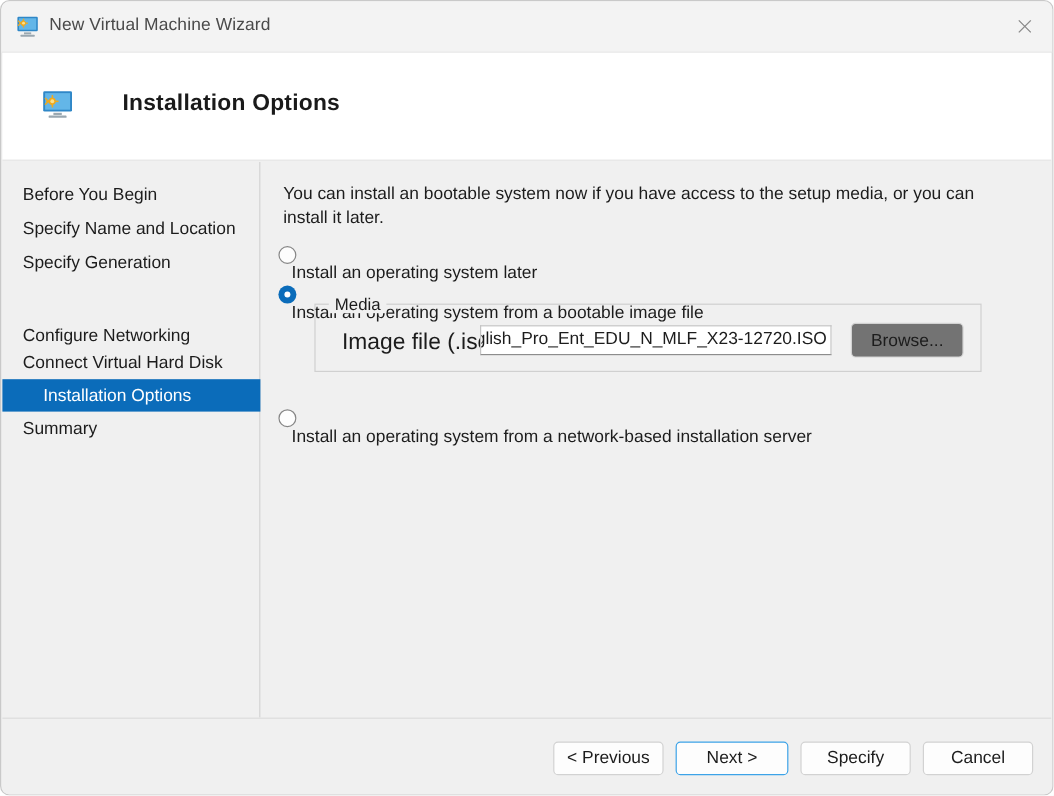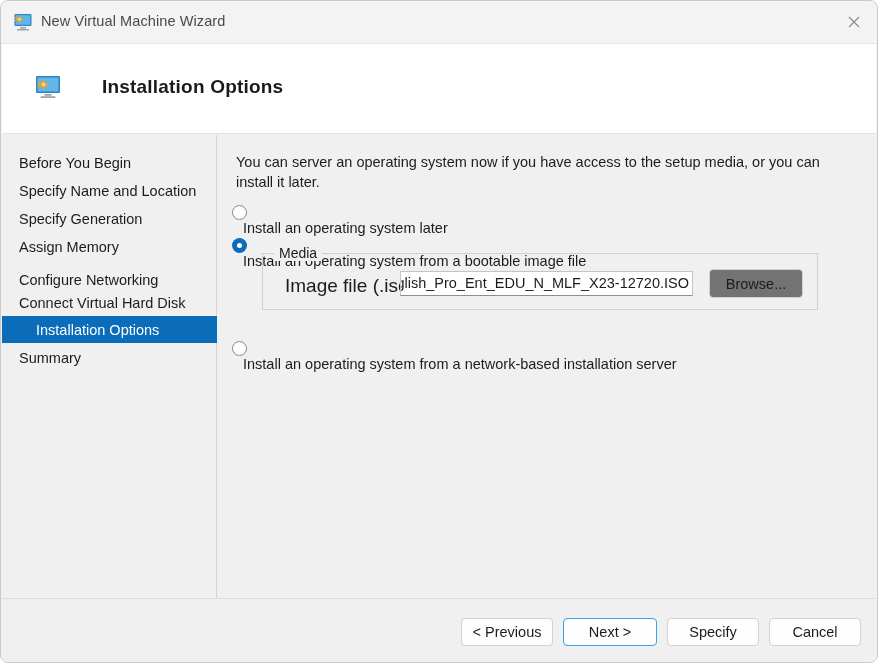--- a/index.html
+++ b/index.html
@@ -324,40 +324,37 @@
     <div class="sidebar">
       <div class="nav-item" style="top:14px;">
         <span class="nav-label">Before You Begin</span>
       </div>
       <div class="nav-item" style="top:42px;">
         <span class="nav-label">Specify Name and Location</span>
       </div>
       <div class="nav-item" style="top:70px;">
         <span class="nav-label">Specify Generation</span>
       </div>
-      <div class="nav-item" style="top:98px;">
-        <span class="nav-label">Assign Memory</span>
-      </div>
       <div class="nav-item" style="top:126px;align-items:flex-end;">
         <span class="nav-label">Configure Networking</span>
       </div>
       <div class="nav-item" style="top:154px;">
         <span class="nav-label">Connect Virtual Hard Disk</span>
       </div>
       <div class="nav-item selected" style="top:181px;">
         <span class="nav-label">Installation Options</span>
       </div>
       <div class="nav-item" style="top:209px;">
         <span class="nav-label">Summary</span>
       </div>
     </div>
 
     <div class="content">
 
-      <div class="intro">You can server an operating system now if you have access to the setup media, or you can install it later.</div>
+      <div class="intro">You can install an bootable system now if you have access to the setup media, or you can install it later.</div>
 
       <div class="option-row" style="top:69px;">
         <span class="radio"></span>
         <span class="option-label">Install an operating system later</span>
       </div>
 
       <div class="option-row" style="top:102px;">
         <span class="radio checked"></span>
         <span class="option-label">Install an operating system from a bootable image file</span>
       </div>

